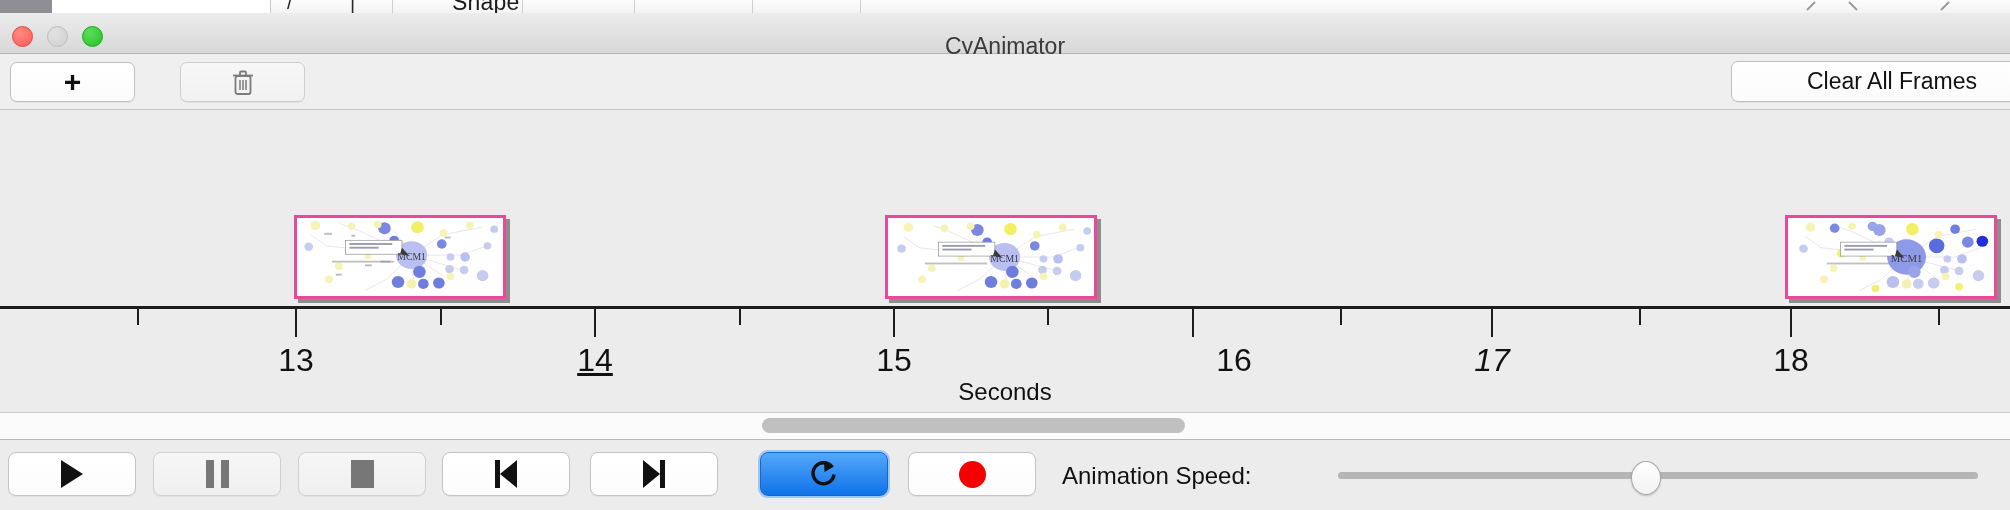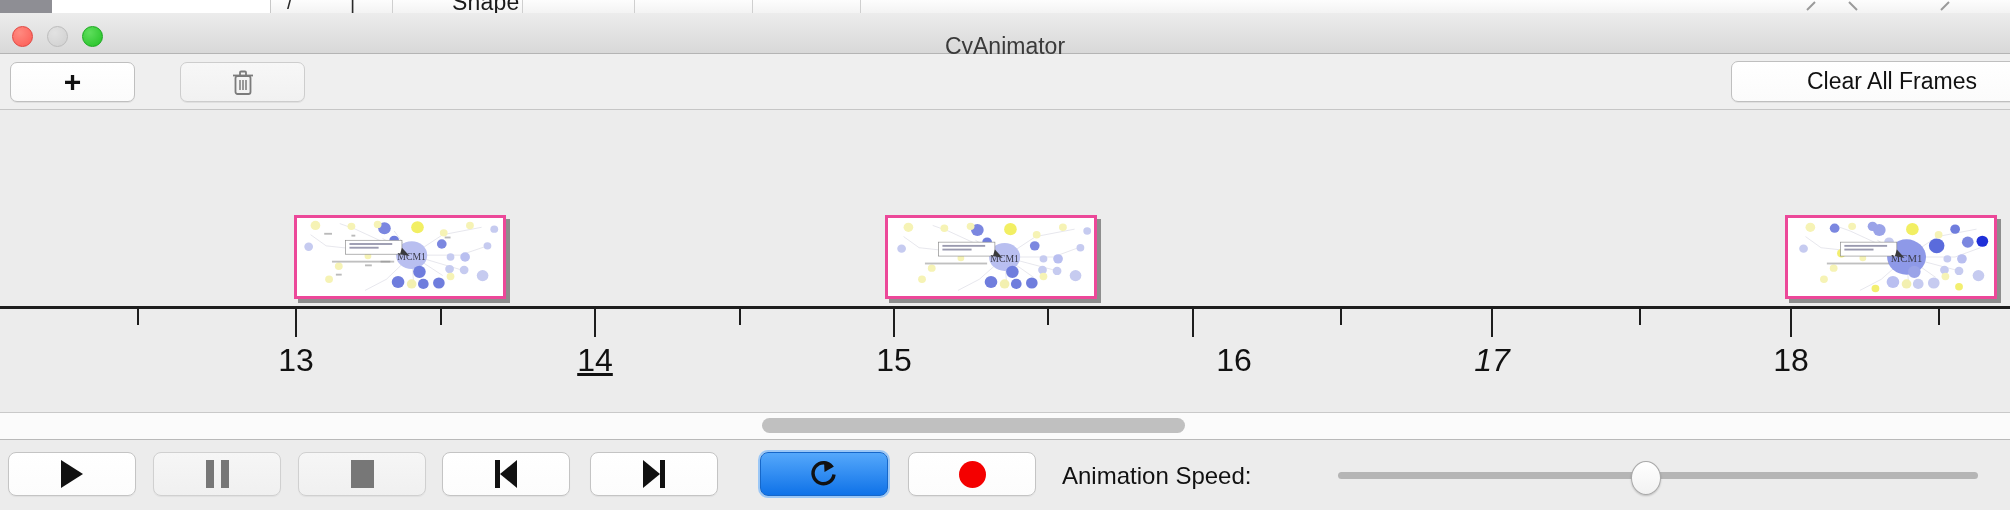--- a/index.html
+++ b/index.html
@@ -342,20 +342,21 @@
           <div class="tick-label" style="left: 595px; text-decoration: underline;">14</div>
           <div class="tick major" style="left: 893px;"></div>
           <div class="tick-label" style="left: 894px;">15</div>
           <div class="tick major" style="left: 1192px;"></div>
           <div class="tick-label" style="left: 1193px; margin-left: 41px;">16</div>
           <div class="tick major" style="left: 1491px;"></div>
           <div class="tick-label" style="left: 1492px; font-style: italic;">17</div>
           <div class="tick major" style="left: 1790px;"></div>
           <div class="tick-label" style="left: 1791px;">18</div>
         </div>
+      <div class="axis-title">Seconds</div>
     </div>
   </div>
 
   <div class="scroll-track">
     <div class="scroll-thumb" style="left: 762px; width: 423px;"></div>
   </div>
 
   <div class="controls">
     <div class="cbtn" id="play-button">
       <span class="ic ic-play"></span>

